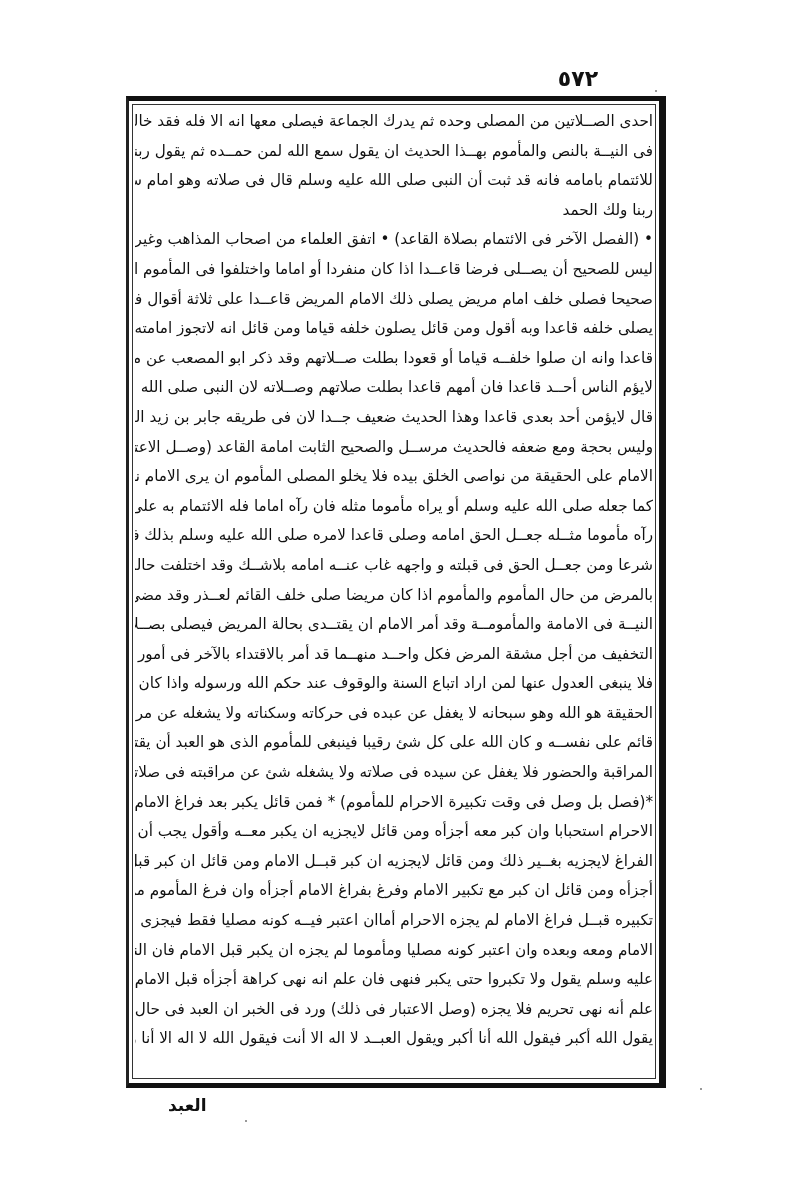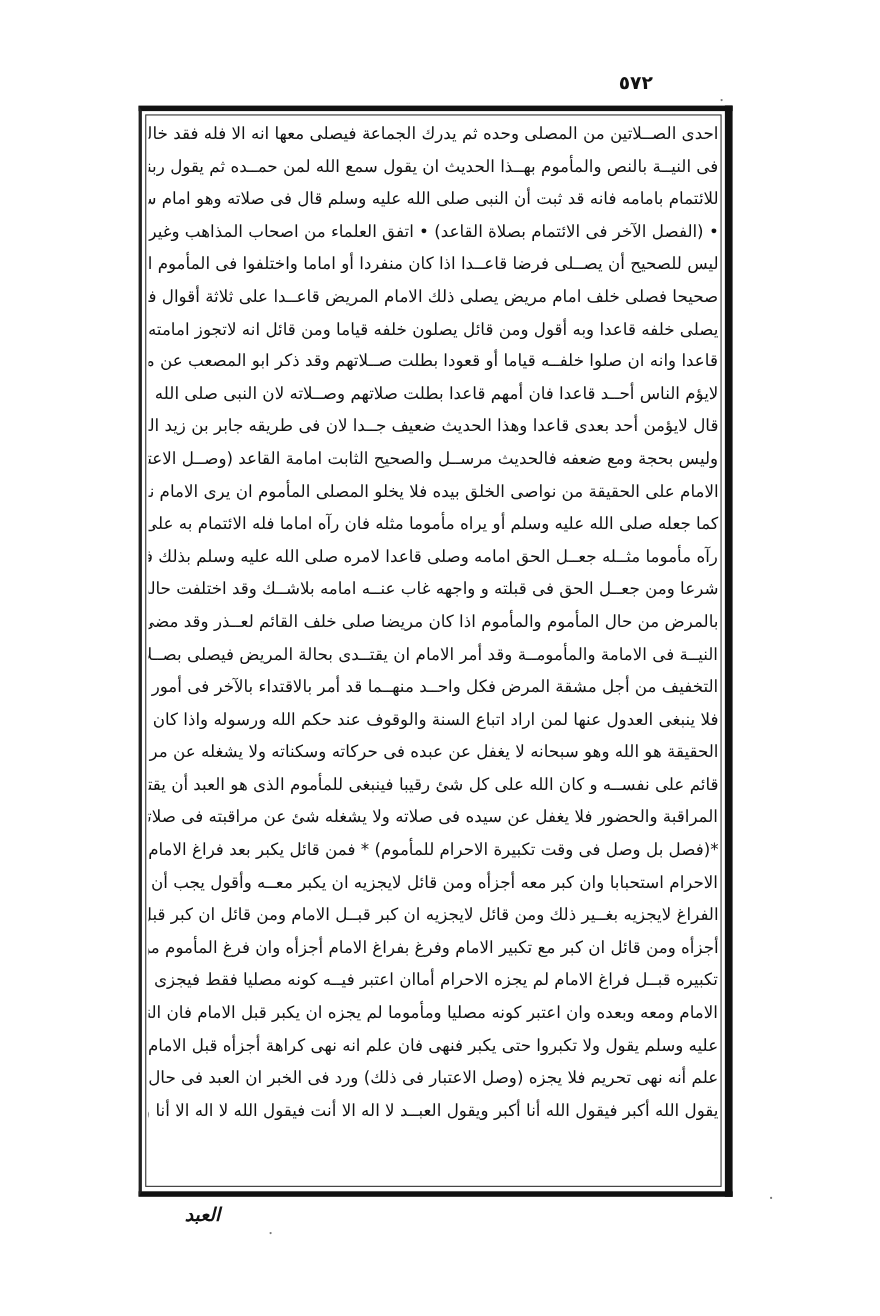--- a/index.html
+++ b/index.html
@@ -9,21 +9,21 @@
       position: relative;
       overflow: hidden;
       font-family: "DejaVu Sans", sans-serif;
       color: #111;
     }
     .page-number {
       position: absolute;
       top: 66px; left: 548px;
       width: 60px;
       text-align: center;
-      font-size: 17px;
+      font-size: 22px;
       font-weight: bold;
       direction: rtl;
       letter-spacing: 1px;
     }
     .frame {
       position: absolute;
       top: 96px; left: 126px;
       width: 540px; height: 992px;
       border-top: 5px solid #111;
       border-bottom: 5px solid #111;
@@ -53,40 +53,40 @@
       text-align: justify;
       text-align-last: justify;
     }
     .line.short { text-align-last: right; }
     .catchword {
       position: absolute;
       top: 1095px; left: 168px;
       font-size: 17px;
       font-weight: bold;
       direction: rtl;
-      font-style: italic;
     }
     .speck {
       position: absolute;
       width: 2px; height: 2px;
       background: #777;
       border-radius: 50%;
     }
   </style>
 </head>
 <body>
 
 <div class="page-number">٥٧٢</div>
 
 <div class="frame">
   <div class="frame-inner"></div>
   <div class="text-body">
     <div class="line">احدى الصــلاتين من المصلى وحده ثم يدرك الجماعة فيصلى معها انه الا فله فقد خالف الامام</div>
     <div class="line">فى النيــة بالنص والمأموم بهــذا الحديث ان يقول سمع الله لمن حمــده ثم يقول ربنا ولك الحمد</div>
     <div class="line">للائتمام بامامه فانه قد ثبت أن النبى صلى الله عليه وسلم قال فى صلاته وهو امام سمع الله لمن حمده</div>
+    <div class="line short">ربنا ولك الحمد</div>
     <div class="line">• (الفصل الآخر فى الائتمام بصلاة القاعد) • اتفق العلماء من اصحاب المذاهب وغيرهم أنه</div>
     <div class="line">ليس للصحيح أن يصــلى فرضا قاعــدا اذا كان منفردا أو اماما  واختلفوا فى المأموم اذا كان</div>
     <div class="line">صحيحا فصلى خلف امام مريض يصلى ذلك الامام المريض قاعــدا على ثلاثة أقوال فمن قائل انه</div>
     <div class="line">يصلى خلفه قاعدا وبه أقول ومن قائل يصلون خلفه قياما ومن قائل انه لاتجوز امامته اذا صلى</div>
     <div class="line">قاعدا وانه ان صلوا خلفــه قياما أو قعودا بطلت صــلاتهم وقد ذكر ابو المصعب عن مالك قال</div>
     <div class="line">لايؤم الناس أحــد قاعدا فان أمهم قاعدا بطلت صلاتهم وصــلاته لان النبى صلى الله عليه وسلم</div>
     <div class="line">قال لايؤمن أحد بعدى قاعدا وهذا الحديث ضعيف جــدا لان فى طريقه جابر بن زيد الجعفى</div>
     <div class="line">وليس بحجة ومع ضعفه فالحديث مرســل والصحيح الثابت امامة القاعد  (وصــل الاعتبار)</div>
     <div class="line">الامام على الحقيقة من نواصى الخلق بيده فلا يخلو المصلى المأموم ان يرى الامام نائبا عن الحق</div>
     <div class="line">كما جعله صلى الله عليه وسلم أو يراه مأموما مثله فان رآه اماما فله الائتمام به على اى حال كان وان</div>

